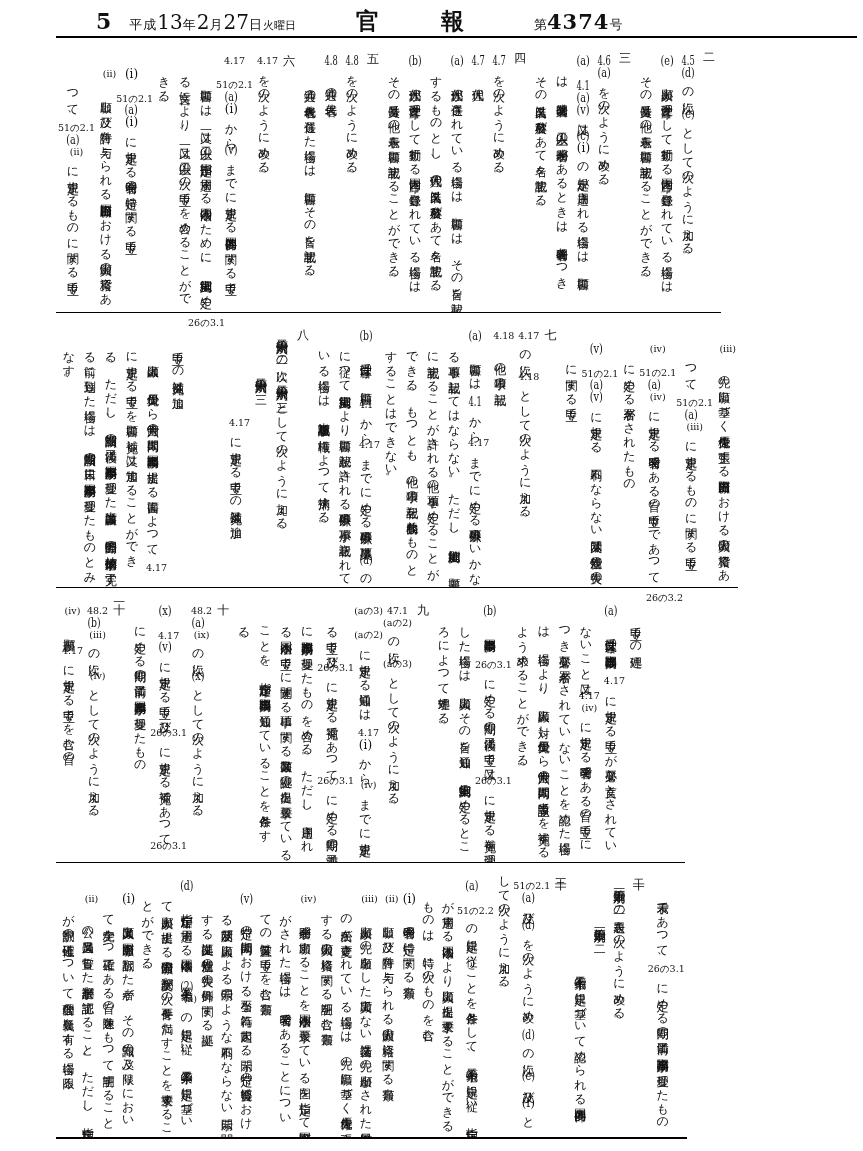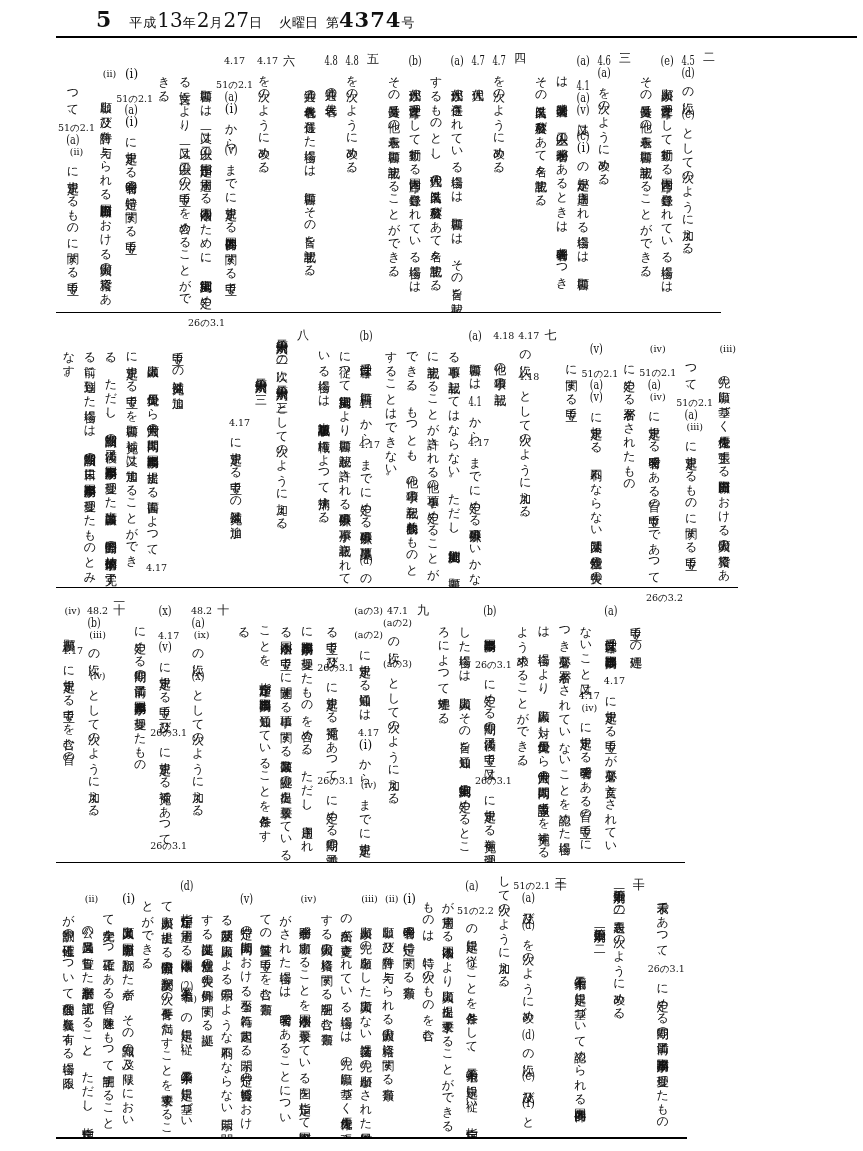--- a/index.html
+++ b/index.html
@@ -9,21 +9,21 @@
     box-sizing:border-box;padding:6px 6px 4px 56px;overflow:hidden;
   }
   
   .header{
     display:flex;align-items:baseline;height:26px;
     border-bottom:2px solid #000;padding-bottom:4px;white-space:nowrap;
   }
   .pgnum{font-size:22px;font-weight:bold;margin-left:40px;}
   .date{margin-left:18px;font-size:13px;letter-spacing:1px;}
   .date .big{font-size:20px;letter-spacing:0;}
-  .weekday{margin-left:16px;font-size:13px;}
+  .weekday{font-size:11px;}
   .gtitle{margin-left:60px;font-size:23px;font-weight:bold;letter-spacing:62px;}
   .issue{margin-left:8px;font-size:13px;}
   .issue .big{font-size:21px;font-weight:bold;letter-spacing:1px;}
   
   .band{
     writing-mode:vertical-rl;
     height:266px;box-sizing:content-box;
     padding:4px 2px;overflow:hidden;
     border-bottom:1px solid #000;
     font-size:12px;line-height:21px;letter-spacing:.5px;
@@ -52,20 +52,21 @@
 </style>
 </head>
 <body>
 
 <div class="page">
 
   <div class="header">
     <span class="pgnum">5</span>
     <span class="date"><span>平成</span><span class="big">13</span><span>年</span><span class="big">2</span><span>月</span><span class="big">27</span><span>日</span></span>
     <span class="weekday">火曜日</span>
+    <span class="gtitle">官報</span>
     <span class="issue"><span>第</span><span class="big">4374</span><span>号</span></span>
   </div>
 
   <div class="band">
       <p class="blk sec">二</p>
       <p class="blk a"><span class="tcy">4.5</span><span class="tcy">(d)</span>の次に<span class="tcy">(e)</span>として次のように加える。</p>
       <p class="blk bm"><span class="tcy">(e)</span>　出願人が受理官庁として行動する国内官庁に登録されている場合には、その番号又は他の表示を願書に記載することができる。</p>
       <p class="blk sec">三</p>
       <p class="blk a"><span class="tcy">4.6</span><span class="tcy">(a)</span>を次のように改める。</p>
       <p class="blk bm"><span class="tcy">(a)</span>　<span class="tcy">4.1</span><span class="tcy">(a)</span><span class="tcy">(v)</span>又は<span class="tcy">(c)</span><span class="tcy">(i)</span>の規定が適用される場合には、願書には、発明者又は、二人以上の発明者があるときは、各発明者につき、その氏名又は名称及びあて名を記載する。</p>

